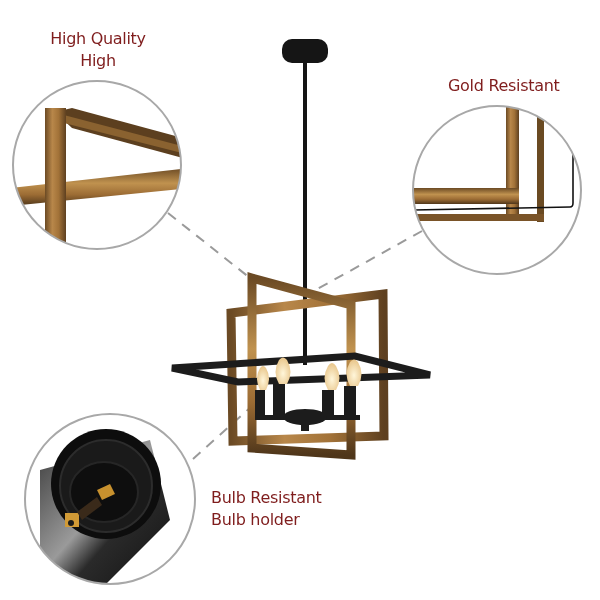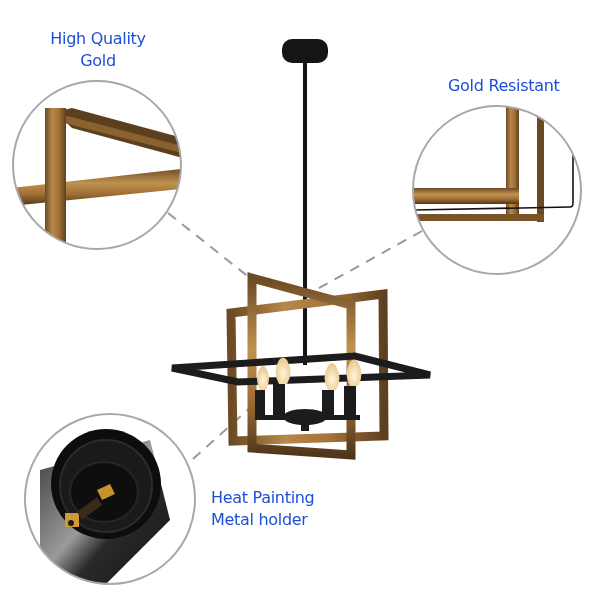--- a/index.html
+++ b/index.html
@@ -1,35 +1,35 @@
 <!DOCTYPE html>
 <html><head>
 <meta charset="utf-8">
 <style>
   html, body { margin: 0; padding: 0; background: #ffffff; }
   body { width: 600px; height: 600px; position: relative; overflow: hidden; font-family: "DejaVu Sans", sans-serif; }
-  .label { position: absolute; color: #1d4ed8; font-family: "DejaVu Sans", sans-serif; font-size: 16px; line-height: 22px; letter-spacing: -0.3px; }
+  .label { position: absolute; color: #7f1d1d; font-family: "DejaVu Sans", sans-serif; font-size: 16px; line-height: 22px; letter-spacing: -0.3px; }
   .label-center { text-align: center; }
   svg.stage { position: absolute; left: 0; top: 0; }
 </style>
 </head>
 <body>
 
 <div class="label label-center" style="left:28px; top:28px; width:140px;">
   <div>High Quality</div>
-  <div>Gold</div>
+  <div>High</div>
 </div>
 
 <div class="label" style="left:448px; top:75px;">
   <div>Gold Resistant</div>
 </div>
 
 <div class="label" style="left:211px; top:487px;">
-  <div>Heat Painting</div>
-  <div>Metal holder</div>
+  <div>Bulb Resistant</div>
+  <div>Bulb holder</div>
 </div>
 
 <svg class="stage" width="600" height="600" viewBox="0 0 600 600">
   <defs>
     <linearGradient id="wood" x1="0" y1="0" x2="1" y2="0">
       <stop offset="0" stop-color="#6b4a24"></stop>
       <stop offset="0.35" stop-color="#b8874a"></stop>
       <stop offset="0.65" stop-color="#a27238"></stop>
       <stop offset="1" stop-color="#5e4020"></stop>
     </linearGradient>

